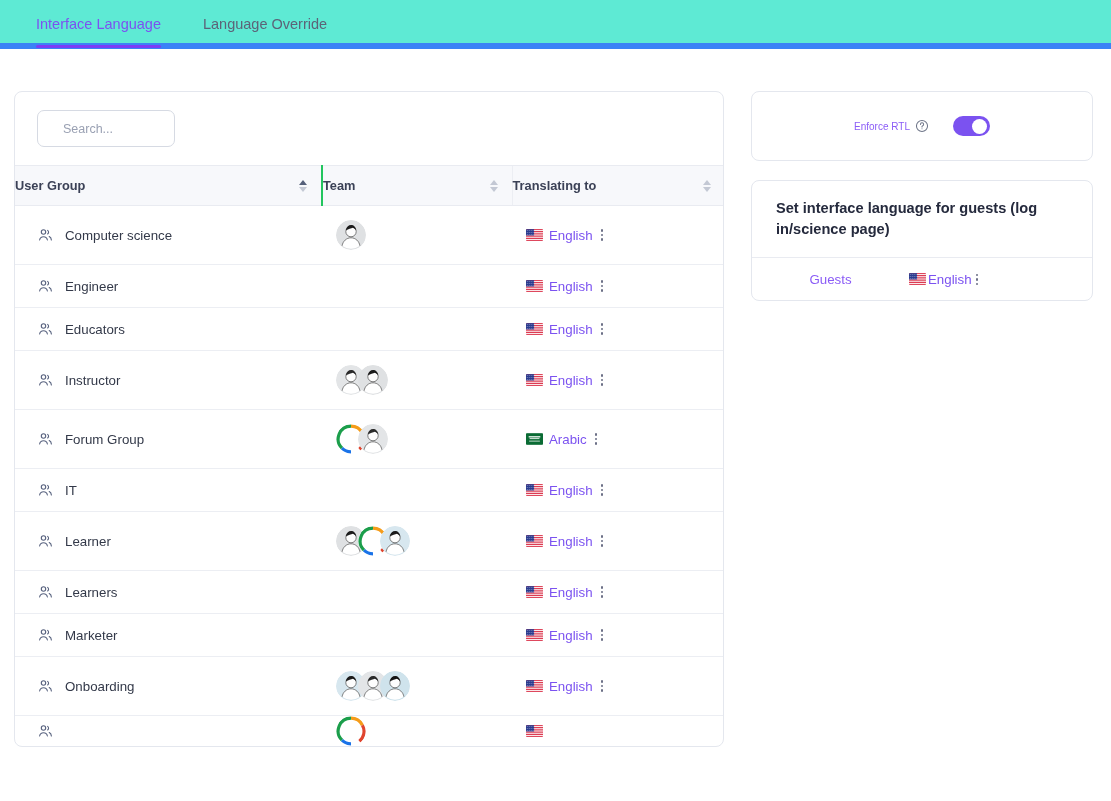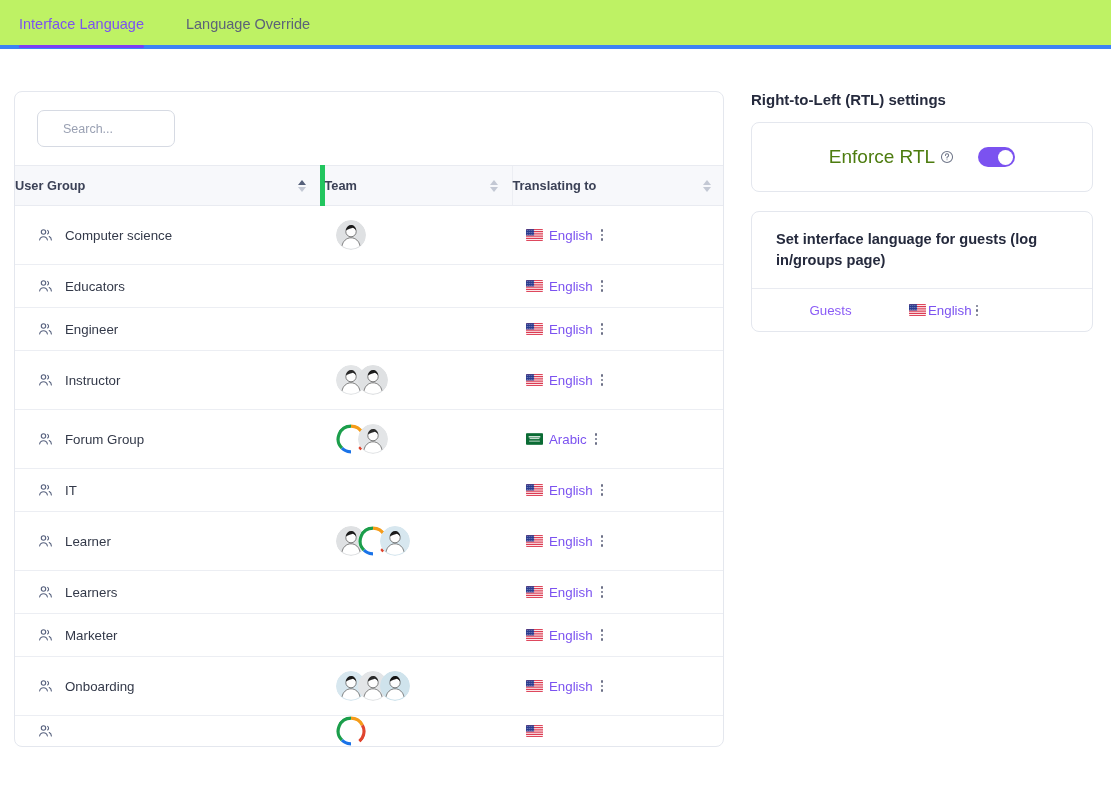--- a/index.html
+++ b/index.html
@@ -10,25 +10,25 @@
     background: #ffffff;
     font-family: "Liberation Sans", sans-serif;
     color: #2b2f42;
     overflow: hidden;
     position: relative;
   }
 
   
   .tabbar {
     height: 49px;
-    border-bottom: 4px solid #3b82f6;
+    border-bottom: 6px solid #3b82f6;
     display: flex;
     align-items: flex-start;
-    padding-left: 19px;
-    background: #bef264;
+    padding-left: 36px;
+    background: #5eead4;
   }
   .tab {
     position: relative;
     height: 48px;
     display: flex;
     align-items: center;
     font-size: 14.5px;
     color: #5c6378;
     padding: 0 0 0 0;
     margin-right: 42px;
@@ -99,21 +99,21 @@
     font-weight: bold;
     color: #3b4156;
     text-align: left;
     padding: 0 14px 0 0;
     position: relative;
     vertical-align: middle;
     margin-top: 20px;
   }
   .th-inner { display: flex; align-items: center; justify-content: space-between; height: 100%; }
   th.col-group { width: 307px; padding-left: 22px; }
-  th.col-team  { width: 190px; padding-left: 14px; border-left: 5px solid #22c55e; }
+  th.col-team  { width: 190px; padding-left: 14px; border-left: 2px solid #22c55e; }
   th.col-lang  { width: 213px; padding-left: 14px; border-left: 1px solid #eceef3; }
 
   .sort-ico { display: inline-flex; flex-direction: column; gap: 2px; margin-left: 6px; flex: none; }
   .sort-ico i { width: 0; height: 0; border-left: 4.5px solid transparent; border-right: 4.5px solid transparent; display: block; }
   .sort-ico i.up   { border-bottom: 5px solid #c3c8d4; }
   .sort-ico i.down { border-top: 5px solid #c3c8d4; }
   .sort-ico.asc i.up { border-bottom-color: #55607a; }
 
   .grid tbody td {
     border-bottom: 1px solid #eceef3;
@@ -161,21 +161,21 @@
     overflow: hidden;
     margin-bottom: 19px;
   }
   .rtl-row {
     height: 68px;
     display: flex;
     align-items: center;
     justify-content: center;
     gap: 24px;
   }
-  .rtl-label { font-size: 19px; color: #4d7c0f; display: flex; align-items: center; gap: 5px; }
+  .rtl-label { font-size: 10px; color: #8b5cf6; display: flex; align-items: center; gap: 5px; }
   .help-ico { width: 14px; height: 14px; flex: none; color: #6f7689; }
 
   .toggle {
     width: 37px; height: 20px;
     background: #7b52f0;
     border-radius: 11px;
     position: relative;
     cursor: pointer;
     flex: none;
   }
@@ -318,21 +318,21 @@
               </tr>
               <tr class="row-short">
                 <td class="c-group">
                   <div class="group-cell">
                     <svg class="users-ico" viewBox="0 0 24 24" fill="none" stroke="currentColor" stroke-width="1.7" stroke-linecap="round" stroke-linejoin="round">
                       <circle cx="9" cy="7.5" r="3.3"></circle>
                       <path d="M3.2 19.5a5.9 5.9 0 0 1 11.6 0"></path>
                       <path d="M15.2 5.1a3.3 3.3 0 0 1 0 5.4"></path>
                       <path d="M17.6 14.4a5.9 5.9 0 0 1 3.2 5.1"></path>
                     </svg>
-                    <span class="group-name">Educators</span>
+                    <span class="group-name">Engineer</span>
                   </div>
                 </td>
                 <td></td>
                 <td>
                   <div class="lang-cell">
                     <svg class="flag" viewBox="0 0 19 13">
                       <rect width="19" height="13" fill="#ffffff"></rect>
                       <rect y="0" width="19" height="1" fill="#d7203a"></rect>
                       <rect y="2" width="19" height="1" fill="#d7203a"></rect>
                       <rect y="4" width="19" height="1" fill="#d7203a"></rect>
@@ -365,21 +365,21 @@
               </tr>
               <tr class="row-short">
                 <td class="c-group">
                   <div class="group-cell">
                     <svg class="users-ico" viewBox="0 0 24 24" fill="none" stroke="currentColor" stroke-width="1.7" stroke-linecap="round" stroke-linejoin="round">
                       <circle cx="9" cy="7.5" r="3.3"></circle>
                       <path d="M3.2 19.5a5.9 5.9 0 0 1 11.6 0"></path>
                       <path d="M15.2 5.1a3.3 3.3 0 0 1 0 5.4"></path>
                       <path d="M17.6 14.4a5.9 5.9 0 0 1 3.2 5.1"></path>
                     </svg>
-                    <span class="group-name">Engineer</span>
+                    <span class="group-name">Educators</span>
                   </div>
                 </td>
                 <td></td>
                 <td>
                   <div class="lang-cell">
                     <svg class="flag" viewBox="0 0 19 13">
                       <rect width="19" height="13" fill="#ffffff"></rect>
                       <rect y="0" width="19" height="1" fill="#d7203a"></rect>
                       <rect y="2" width="19" height="1" fill="#d7203a"></rect>
                       <rect y="4" width="19" height="1" fill="#d7203a"></rect>
@@ -859,41 +859,40 @@
                 </td>
               </tr>
             </tbody>
       </table>
       </div>
     </div>
   </div>
 
   <div class="right-col">
 
-    <div class="right-heading">Right-to-Left (RTL) settings</div>
 
     <div class="rcard">
       <div class="rtl-row">
         <div class="rtl-label">
           <span>Enforce RTL</span>
           <svg class="help-ico" viewBox="0 0 24 24" fill="none" stroke="currentColor" stroke-width="1.8">
             <circle cx="12" cy="12" r="9.5"></circle>
             <path d="M9.4 9.2a2.7 2.7 0 1 1 3.3 2.7c-.5.2-.7.6-.7 1.1v.6" stroke-linecap="round"></path>
             <circle cx="12" cy="16.6" r="0.9" fill="currentColor" stroke="none"></circle>
           </svg>
         </div>
         <div class="toggle">
           <div class="knob"></div>
         </div>
       </div>
     </div>
 
     <div class="rcard">
       <div class="guest-head">
-        <div class="guest-title">Set interface language for guests (log in/groups page)</div>
+        <div class="guest-title">Set interface language for guests (log in/science page)</div>
       </div>
       <div class="guest-row">
         <div class="guest-label">Guests</div>
         <div class="guest-lang">
           <svg class="flag" viewBox="0 0 19 13">
               <rect width="19" height="13" fill="#ffffff"></rect>
               <rect y="0" width="19" height="1" fill="#d7203a"></rect>
               <rect y="2" width="19" height="1" fill="#d7203a"></rect>
               <rect y="4" width="19" height="1" fill="#d7203a"></rect>
               <rect y="6" width="19" height="1" fill="#d7203a"></rect>

